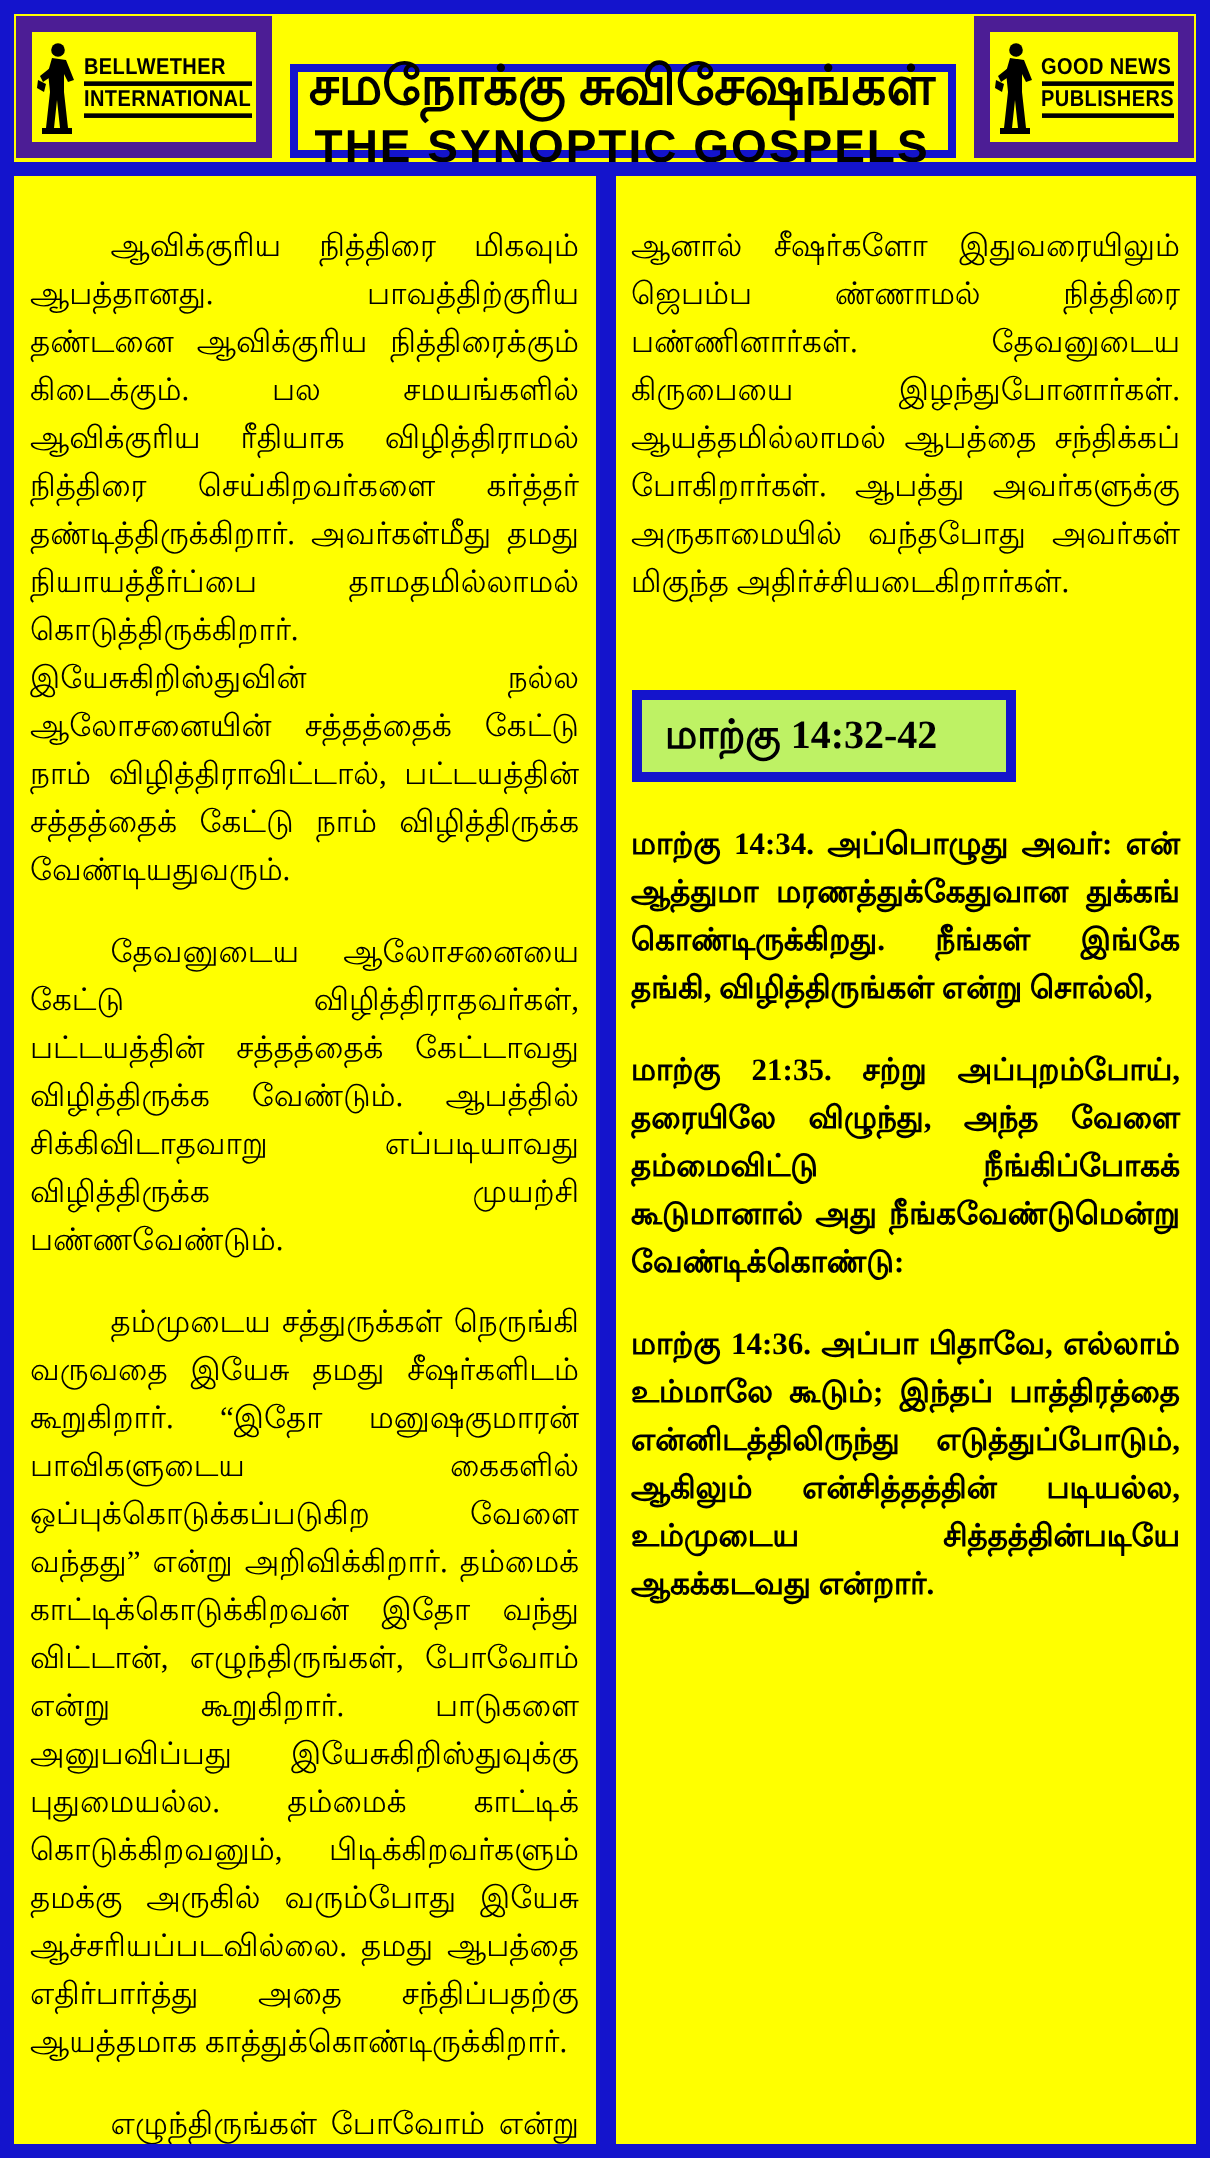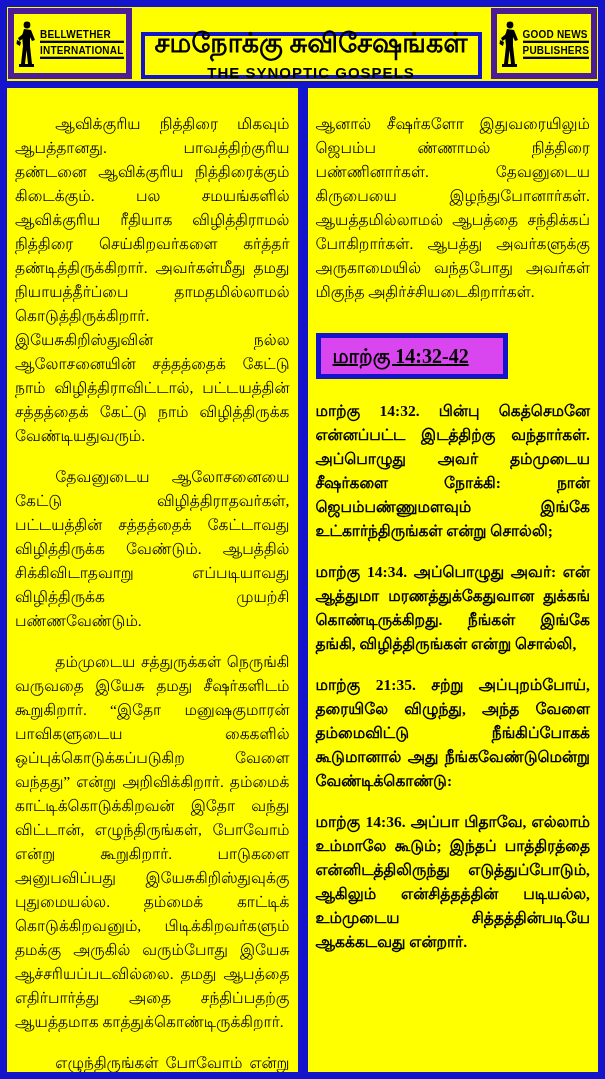--- a/index.html
+++ b/index.html
@@ -5,55 +5,55 @@
   html,body{margin:0;padding:0;background:#888;}
   .page{
     width:605px;height:1079px;box-sizing:border-box;
     background:#FFFF00;border:7px solid #1414CC;
     display:flex;flex-direction:column;overflow:hidden;
     font-family:"Liberation Serif", serif;color:#000;
   }
   
   .header{display:flex;gap:9px;padding:1px 1px 0 1px;flex:0 0 auto;height:71px;}
   .logo-box{
-    flex:0 0 103px;border:6px solid #4c1d95;box-sizing:border-box;
+    flex:0 0 103px;border:8px solid #4c1d95;box-sizing:border-box;
     display:flex;align-items:center;justify-content:center;gap:4px;padding:2px;
     background:#FFFF00;
   }
   .logo-figure{width:20px;height:48px;flex:0 0 auto;}
   .logo-text{display:flex;flex-direction:column;gap:3px;}
   .logo-line{
     font-family:"Liberation Sans",sans-serif;font-weight:bold;
     font-size:10px;line-height:11px;letter-spacing:.2px;
     border-bottom:2px solid #000;transform:scaleY(1.15);white-space:nowrap;
   }
   .title-box{
     flex:1;border:4px solid #1414CC;box-sizing:border-box;background:#FFFF00;
     display:flex;flex-direction:column;align-items:center;justify-content:center;gap:4px;margin-top:24px;
   }
   .title-ta{font-weight:bold;font-size:27px;line-height:30px;}
   .title-en{
     font-family:"Liberation Sans",sans-serif;font-weight:bold;
-    font-size:15px;line-height:22px;letter-spacing:1px;
+    font-size:23px;line-height:22px;letter-spacing:1px;
   }
   
   .hrule{height:7px;background:#1414CC;margin-top:2px;flex:0 0 auto;}
   .body{flex:1;display:flex;overflow:hidden;}
   .col{flex:1;box-sizing:border-box;padding:24px 8px 15px 8px;overflow:hidden;border-radius:14px;}
   .divider{flex:0 0 10px;background:#1414CC;}
   .col p{
     margin:0 0 17px 0;font-size:15.5px;line-height:24px;
     text-align:justify;text-align-last:left;
   }
   .left-col p{text-indent:2.6em;}
   .intro{text-indent:0;}
   .section-box{
-    display:inline-block;border:5px solid #1414CC;background:#d946ef;
-    padding:7px 34px 7px 12px;margin:12px 0 20px 0;
-    font-weight:bold;font-size:20px;line-height:22px;text-decoration:underline;
+    display:inline-block;border:5px solid #1414CC;background:#bef264;
+    padding:7px 34px 7px 12px;margin:24px 0 20px 0;
+    font-weight:bold;font-size:20px;line-height:22px;
   }
   .verse{font-weight:bold;}
 </style>
 </head>
 <body>
 
 <div class="page">
 
   <div class="header">
 
@@ -109,21 +109,20 @@
       <p>தேவனுடைய ஆலோசனையை கேட்டு விழித்திராதவர்கள், பட்டயத்தின் சத்தத்தைக் கேட்டாவது விழித்திருக்க வேண்டும். ஆபத்தில் சிக்கிவிடாதவாறு எப்படியாவது விழித்திருக்க முயற்சி பண்ணவேண்டும்.</p>
       <p>தம்முடைய சத்துருக்கள் நெருங்கி வருவதை இயேசு தமது சீஷர்களிடம் கூறுகிறார். “இதோ மனுஷகுமாரன் பாவிகளுடைய கைகளில் ஒப்புக்கொடுக்கப்படுகிற வேளை வந்தது” என்று அறிவிக்கிறார். தம்மைக் காட்டிக்கொடுக்கிறவன் இதோ வந்து விட்டான், எழுந்திருங்கள், போவோம் என்று கூறுகிறார். பாடுகளை அனுபவிப்பது இயேசுகிறிஸ்துவுக்கு புதுமையல்ல. தம்மைக் காட்டிக் கொடுக்கிறவனும், பிடிக்கிறவர்களும் தமக்கு அருகில் வரும்போது இயேசு ஆச்சரியப்படவில்லை. தமது ஆபத்தை எதிர்பார்த்து அதை சந்திப்பதற்கு ஆயத்தமாக காத்துக்கொண்டிருக்கிறார்.</p>
       <p>எழுந்திருங்கள் போவோம் என்று இயேசு கூறும்போது, தப்பித்து ஓடிப்போவோம் என்னும் பொருளில் கூறவில்லை. பாடுகளை சந்திப்பதற்காக போவோம் என்று தமது சீஷர்களை அழைக்கிறார். சோதனைகள் வரும் போது அதை தாங்கிக்கொள்வதற்கு சீஷர்கள் ஆண்டவரிடம் கிருபை பெற்றிருக்க வேண்டும். தேவனுடைய கிருபையை ஜெபத்தினால் மாத்திரமே பெற்றுக் கொள்ள முடியும்.</p>
     </div>
 
     <div class="divider"></div>
 
     <div class="col right-col">
       <p class="intro">ஆனால் சீஷர்களோ இதுவரையிலும் ஜெபம்ப ண்ணாமல் நித்திரை பண்ணினார்கள். தேவனுடைய கிருபையை இழந்துபோனார்கள். ஆயத்தமில்லாமல் ஆபத்தை சந்திக்கப் போகிறார்கள். ஆபத்து அவர்களுக்கு அருகாமையில் வந்தபோது அவர்கள் மிகுந்த அதிர்ச்சியடைகிறார்கள்.</p>
       <div class="section-box">மாற்கு 14:32-42</div>
-      <p class="verse">மாற்கு 14:32. பின்பு கெத்செமனே என்னப்பட்ட இடத்திற்கு வந்தார்கள். அப்பொழுது அவர் தம்முடைய சீஷர்களை நோக்கி: நான் ஜெபம்பண்ணுமளவும் இங்கே உட்கார்ந்திருங்கள் என்று சொல்லி;</p>
       <p class="verse">மாற்கு 14:34. அப்பொழுது அவர்: என் ஆத்துமா மரணத்துக்கேதுவான துக்கங் கொண்டிருக்கிறது. நீங்கள் இங்கே தங்கி, விழித்திருங்கள் என்று சொல்லி,</p>
       <p class="verse">மாற்கு 21:35. சற்று அப்புறம்போய், தரையிலே விழுந்து, அந்த வேளை தம்மைவிட்டு நீங்கிப்போகக் கூடுமானால் அது நீங்கவேண்டுமென்று வேண்டிக்கொண்டு:</p>
       <p class="verse">மாற்கு 14:36. அப்பா பிதாவே, எல்லாம் உம்மாலே கூடும்; இந்தப் பாத்திரத்தை என்னிடத்திலிருந்து எடுத்துப்போடும், ஆகிலும் என்சித்தத்தின் படியல்ல, உம்முடைய சித்தத்தின்படியே ஆகக்கடவது என்றார்.</p>
       
     </div>
 
   </div>
 
 </div>
 

